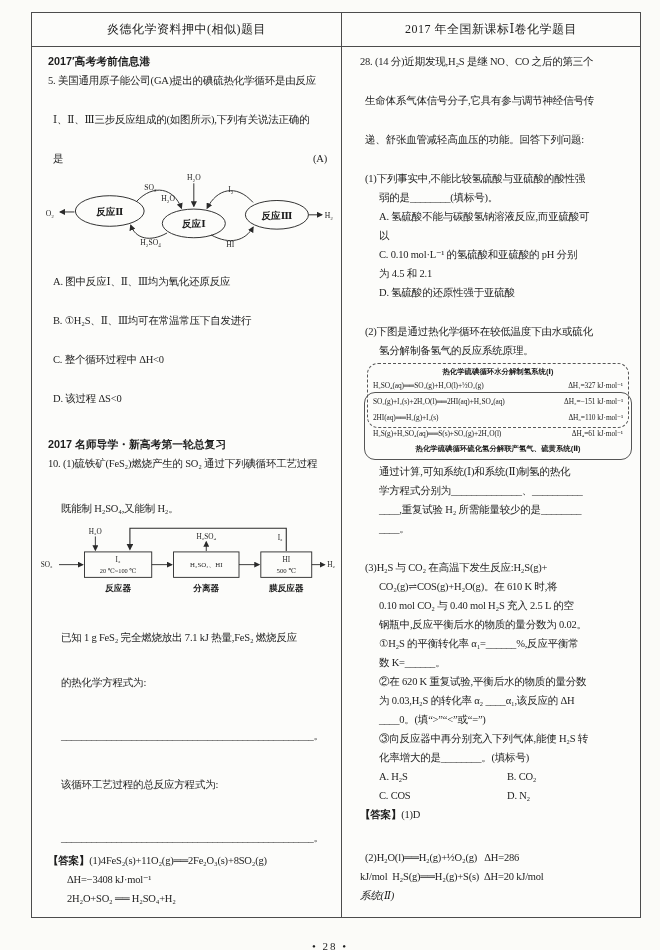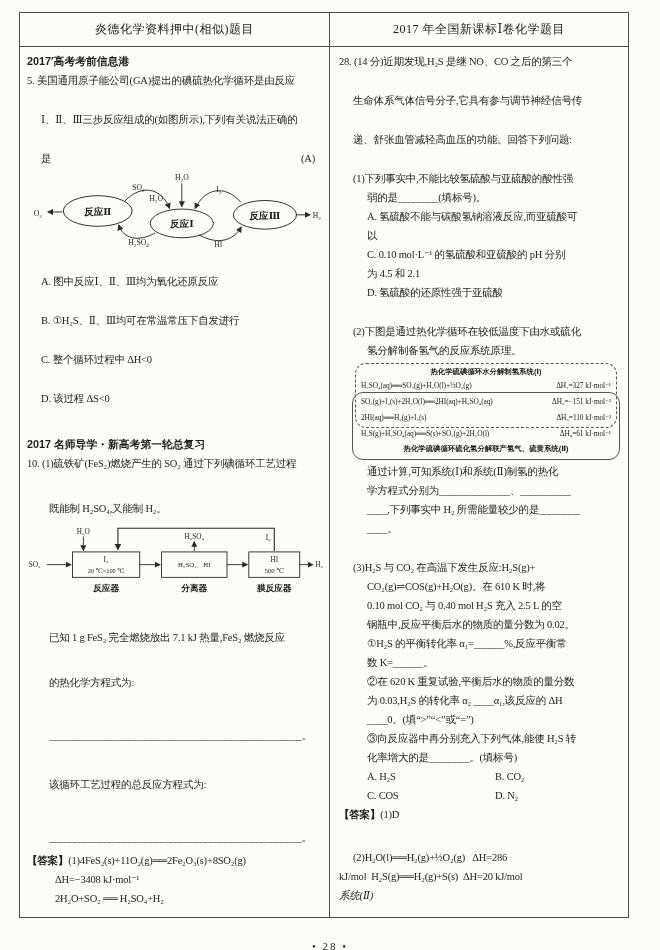--- a/index.html
+++ b/index.html
@@ -2,33 +2,33 @@
 <html><head>
 <meta charset="utf-8">
 <style>
   html,body{margin:0;padding:0;}
   body{
     width:660px;height:950px;position:relative;
     background:#fbfbf8;color:#1d1d1d;
     font-family:"Liberation Serif","DejaVu Serif",serif;
   }
   .sheet{
-    position:absolute;left:19px;top:12px;width:610px;height:906px;
+    position:absolute;left:31px;top:12px;width:610px;height:906px;
     border:1.5px solid #4c4c4c;box-sizing:border-box;
     display:flex;flex-direction:column;background:#fcfcfa;
   }
   .header-row{display:flex;flex:0 0 33px;border-bottom:1.5px solid #4c4c4c;}
   .hcell{flex:0 0 309px;display:flex;align-items:center;justify-content:center;
     font-size:12px;letter-spacing:.5px;}
   .hcell.right{flex:1;border-left:1.5px solid #4c4c4c;}
   .body-row{flex:1;display:flex;min-height:0;}
   .col{box-sizing:border-box;overflow:hidden;}
   .col-left{flex:0 0 309px;padding:4px 4px 0 7px;}
   .col-right{flex:1;border-left:1.5px solid #4c4c4c;padding:5px 5px 0 9px;}
-  .line{font-size:10.5px;line-height:19px;letter-spacing:-0.2px;white-space:pre;}
+  .line{font-size:10.5px;line-height:19px;letter-spacing:-0.2px;white-space:pre;margin-left:9px;}
   .sec-title{font-family:"Liberation Sans","DejaVu Sans",sans-serif;font-weight:bold;
     font-size:10.8px;line-height:20px;letter-spacing:0;}
   .in1{margin-left:14px;margin-top:20px;}
   .in2{margin-left:28px;}
   .in3{margin-left:22px;margin-top:26px;}
   .flexline{display:flex;justify-content:space-between;padding-right:10px;}
   .gap8{height:8px;} .gap26{height:26px;} .gap4{height:4px;}
   .ans-label{font-family:"Liberation Sans","DejaVu Sans",sans-serif;font-weight:bold;}
   .optrow{display:flex;margin-left:28px;}
   .optrow .o1{width:128px;}
@@ -188,21 +188,21 @@
           <div class="eq-row">
             <span>H₂S(g)+H₂SO₄(aq)══S(s)+SO₂(g)+2H₂O(l)</span>
             <span class="dh">ΔH₄=61 kJ·mol⁻¹</span>
           </div>
           <div class="eq-title">热化学硫碘循环硫化氢分解联产氢气、硫黄系统(Ⅱ)</div>
         </div>
       </div>
 
       <div class="line in2">通过计算,可知系统(Ⅰ)和系统(Ⅱ)制氢的热化</div>
       <div class="line in2">学方程式分别为______________、__________</div>
-      <div class="line in2">____,下列事实中 H₂ 所需能量较少的是________</div>
+      <div class="line in2">____,重复试验 H₂ 所需能量较少的是________</div>
       <div class="line in2">____。</div>
 
       <div class="line in1">(3)H₂S 与 CO₂ 在高温下发生反应:H₂S(g)+</div>
       <div class="line in2">CO₂(g)⇌COS(g)+H₂O(g)。在 610 K 时,将</div>
       <div class="line in2">0.10 mol CO₂ 与 0.40 mol H₂S 充入 2.5 L 的空</div>
       <div class="line in2">钢瓶中,反应平衡后水的物质的量分数为 0.02。</div>
       <div class="line in2">①H₂S 的平衡转化率 α₁=______%,反应平衡常</div>
       <div class="line in2">数 K=______。</div>
       <div class="line in2">②在 620 K 重复试验,平衡后水的物质的量分数</div>
       <div class="line in2">为 0.03,H₂S 的转化率 α₂ ____α₁,该反应的 ΔH</div>

